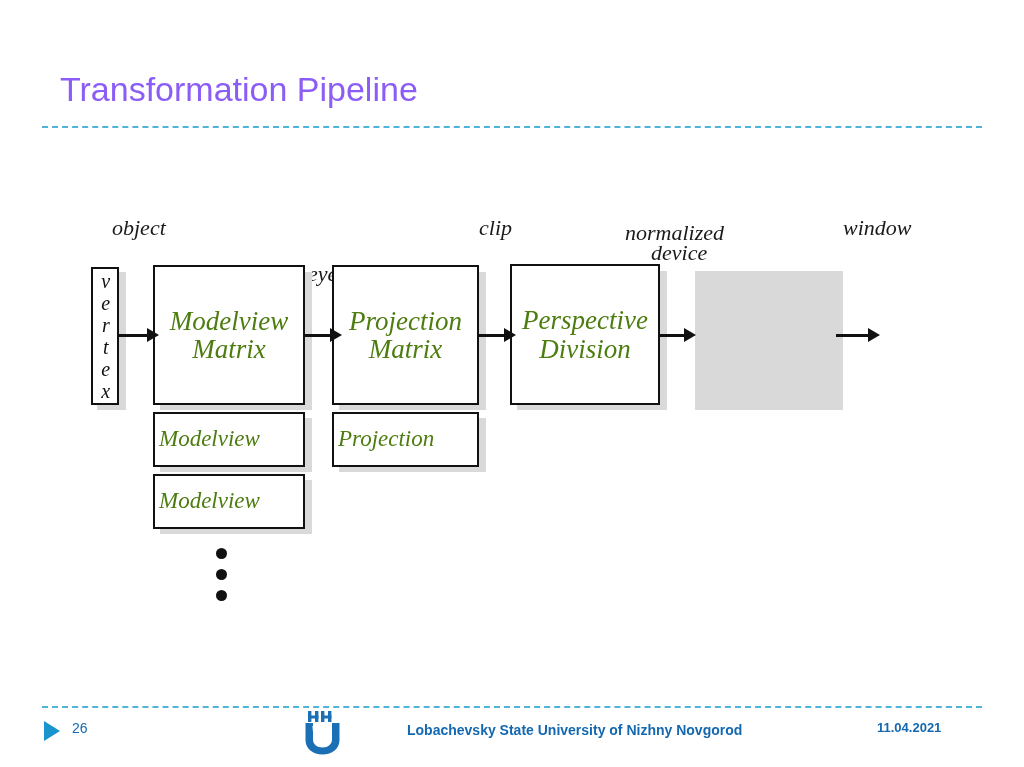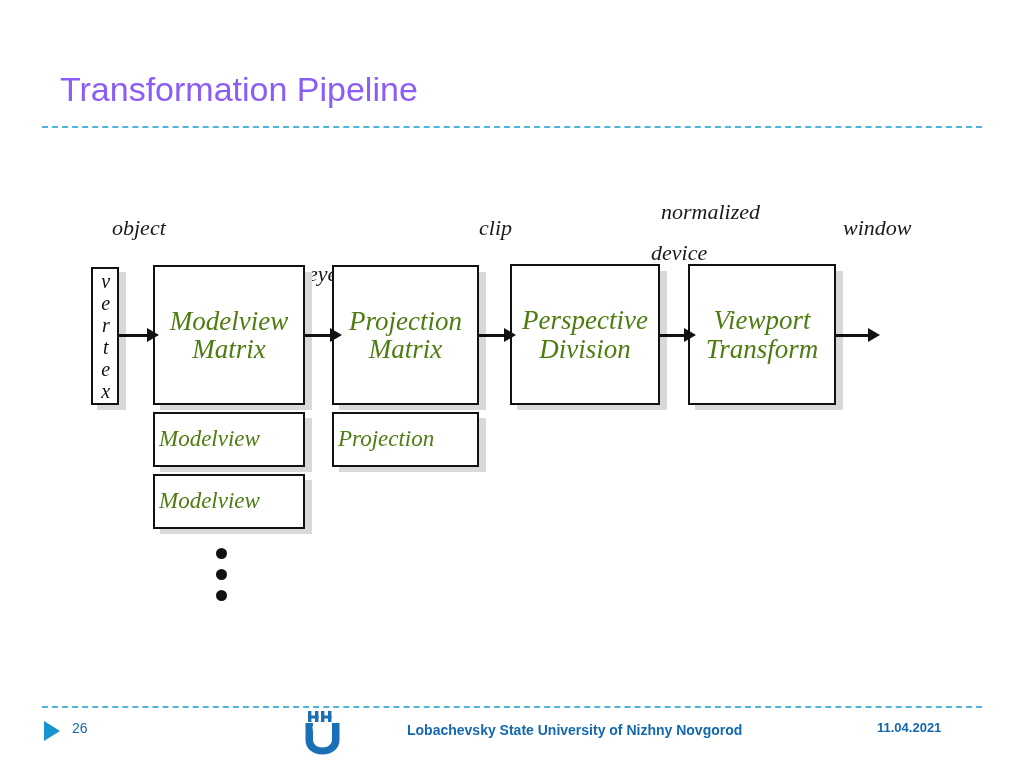--- a/index.html
+++ b/index.html
@@ -207,21 +207,21 @@
 
   <div id="page-title">Transformation Pipeline</div>
 
   <div class="dashed-rule" id="title-rule"></div>
 
   <div id="diagram">
 
     <div class="stage-label" style="left:112px; top:216px;">object</div>
     <div class="stage-label" style="left:308px; top:214px;margin-top:48px;">eye</div>
     <div class="stage-label" style="left:479px; top:216px;">clip</div>
-    <div class="stage-label" style="left:625px; top:200px;margin-left:36px;">normalized</div>
+    <div class="stage-label" style="left:625px; top:221px;">normalized</div>
     <div class="stage-label" style="left:651px; top:241px;">device</div>
     <div class="stage-label" style="left:843px; top:216px;">window</div>
 
     <div class="box-shadow" style="left:97px; top:272px; width:29px; height:138px;"></div>
     <div id="vertex-box" style="left:91px; top:267px; width:28px; height:138px;">
       <div id="vertex-text">vertex</div>
     </div>
 
     <div class="arrow" style="left:119px; top:334px; width:30px;"></div>
 
@@ -264,26 +264,20 @@
     <div class="pbox main" style="left:510px; top:264px; width:150px; height:141px;">
       <div>
         <div>Perspective</div>
         <div>Division</div>
       </div>
     </div>
 
     <div class="arrow" style="left:660px; top:334px; width:26px;"></div>
 
     <div class="box-shadow" style="left:695px; top:271px; width:148px; height:139px;"></div>
-    <div class="pbox main" style="left:688px; top:264px; width:148px; height:141px;">
-      <div>
-        <div>Viewport</div>
-        <div>Transform</div>
-      </div>
-    </div>
 
     <div class="arrow" style="left:836px; top:334px; width:34px;"></div>
 
   </div>
 
   <div id="footer">
 
     <div class="dashed-rule" id="footer-rule"></div>
 
     <div id="page-bullet"></div>

